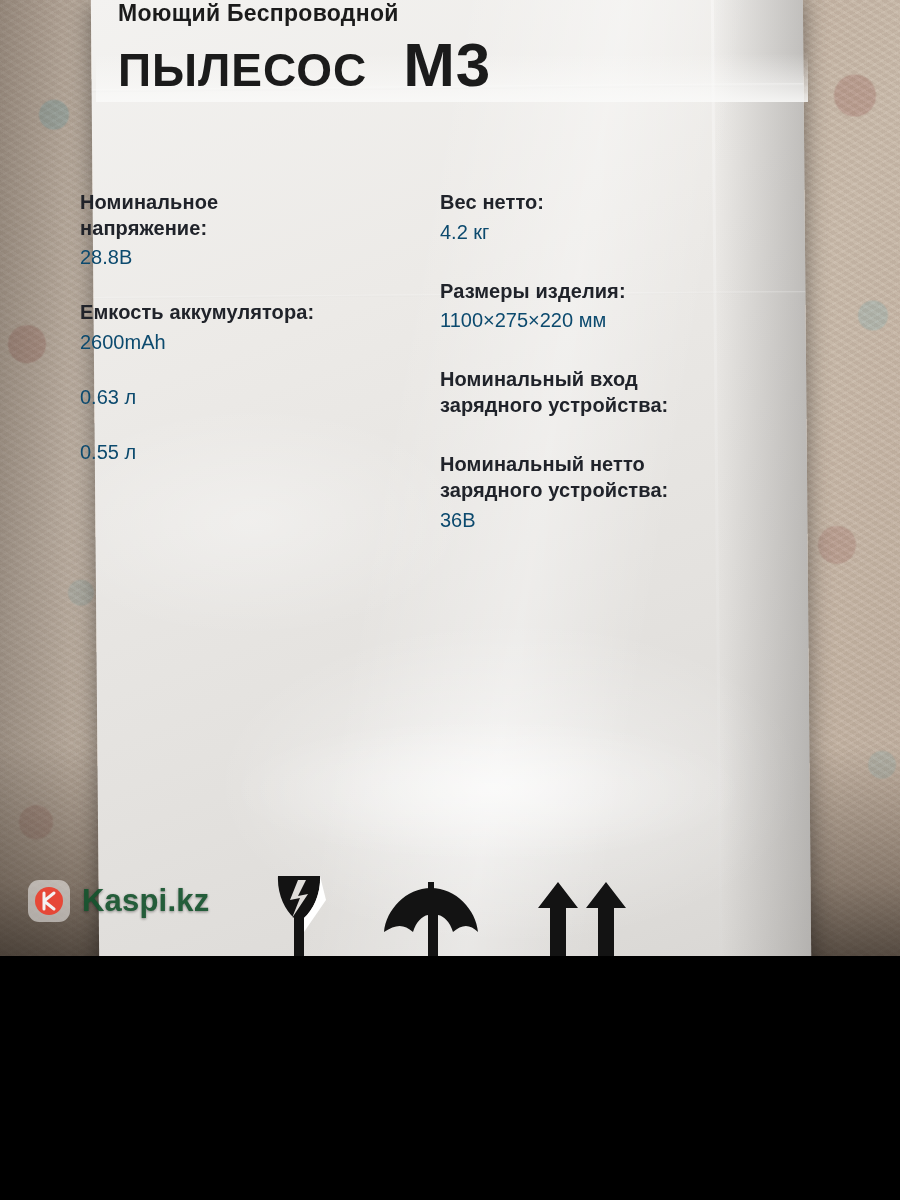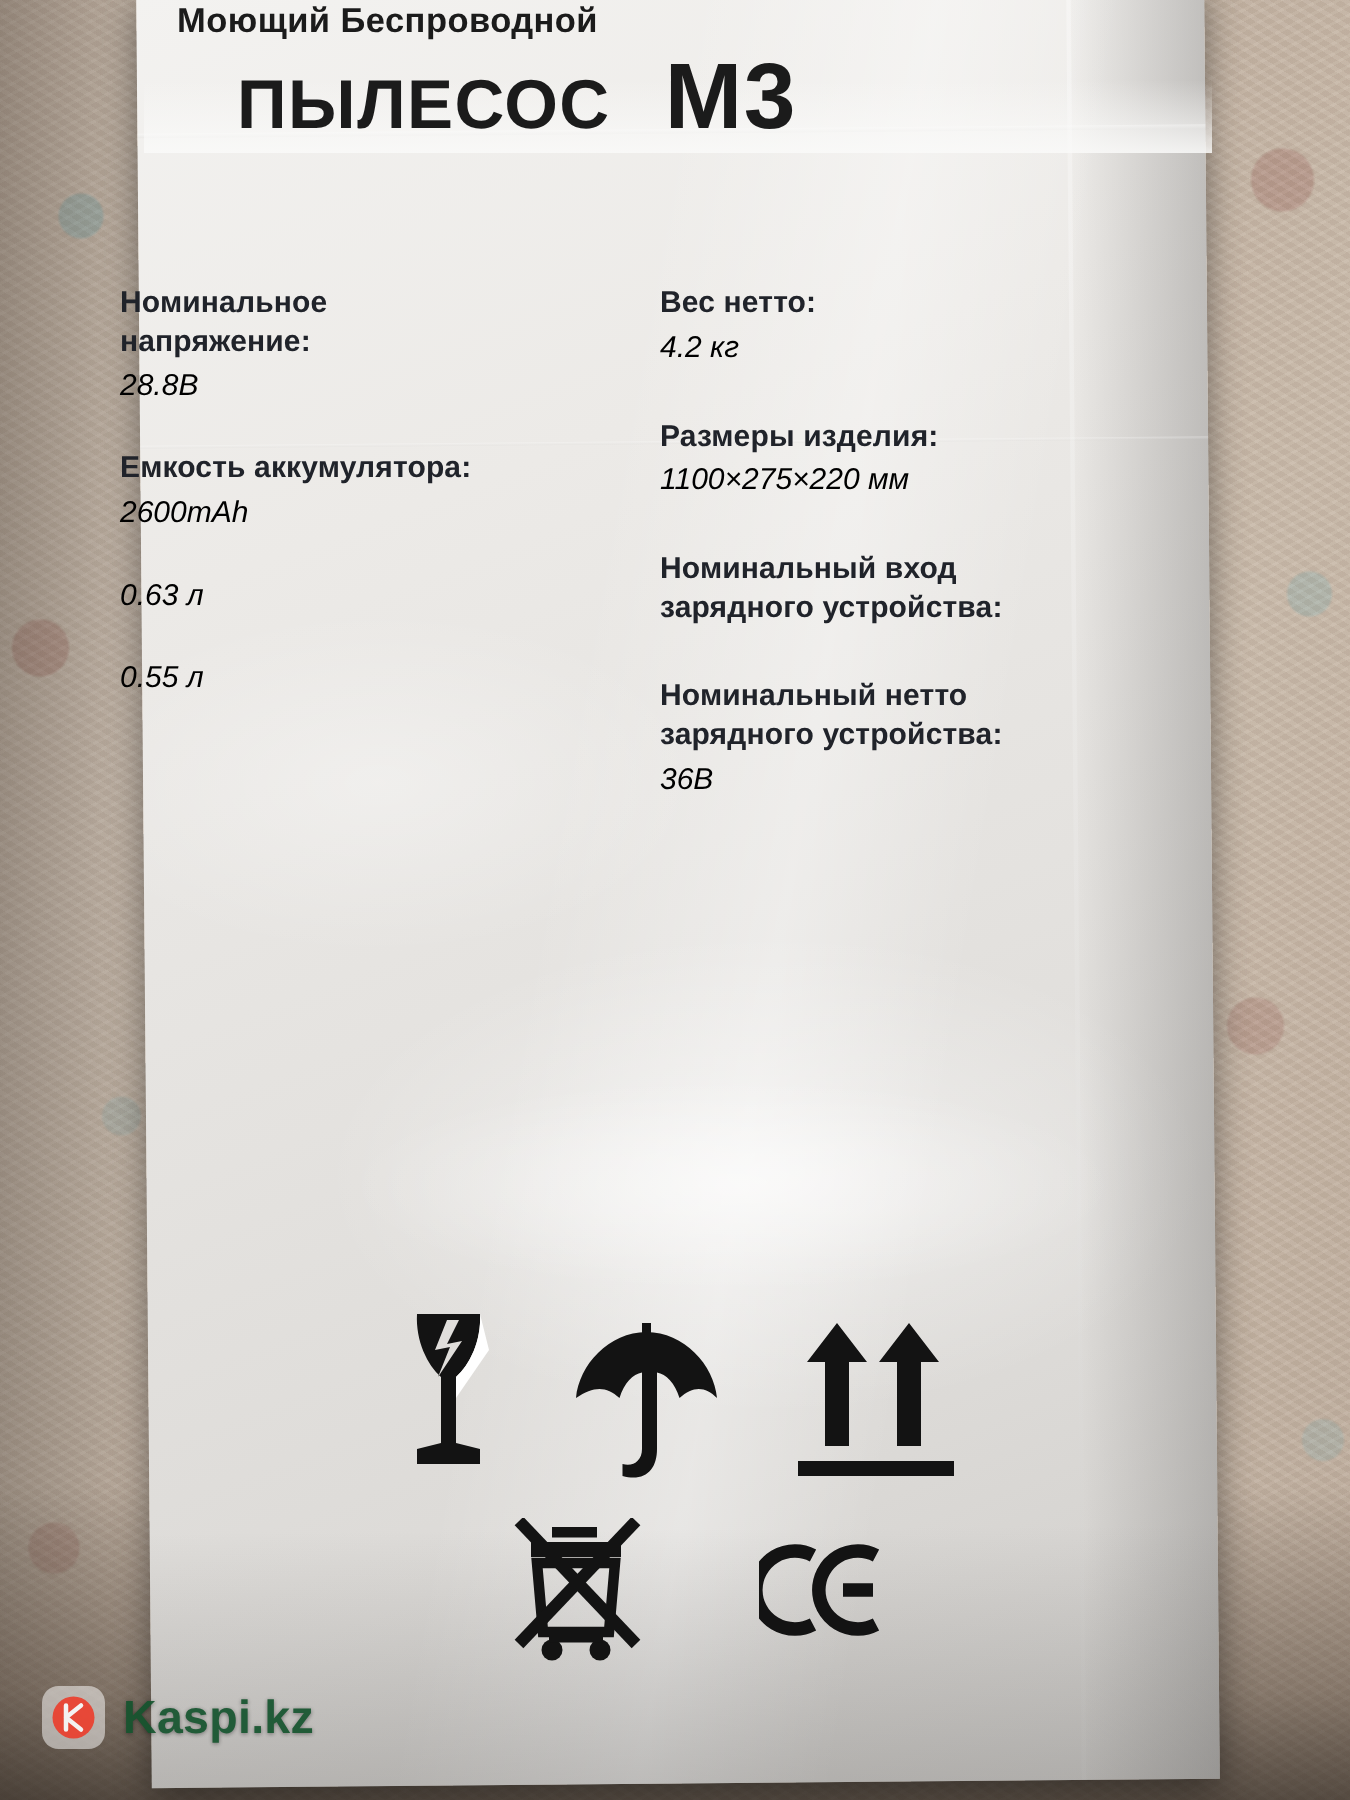--- a/index.html
+++ b/index.html
@@ -6,21 +6,21 @@
     margin: 0;
     padding: 0;
     background: #000;
   }
   body {
     font-family: "Liberation Sans", sans-serif;
   }
   .photo {
     position: relative;
     width: 900px;
-    height: 1200px;
+    height: 956px;
     overflow: hidden;
     background: #b9a99a;
   }
 
   
   .carpet {
     position: absolute;
     inset: 0;
     background:
       radial-gradient(circle at 6% 12%, rgba(140,175,175,0.55) 0 14px, rgba(0,0,0,0) 16px),
@@ -107,21 +107,20 @@
     font-size: 23px;
     font-weight: bold;
     letter-spacing: 0.3px;
     margin: 0 0 2px 0;
     white-space: nowrap;
   }
   .title-row {
     display: flex;
     align-items: baseline;
     gap: 36px;
-    margin-left: 40px;
   }
   .title-main {
     font-size: 46px;
     font-weight: bold;
     letter-spacing: 1px;
     margin: 0;
   }
   .title-model {
     font-size: 62px;
     font-weight: bold;
@@ -160,22 +159,21 @@
     font-weight: bold;
     line-height: 1.28;
     margin: 0 0 4px 0;
     letter-spacing: 0.1px;
   }
   .spec-value {
     font-size: 20px;
     font-weight: normal;
     line-height: 1.25;
     margin: 0;
-    color: #000000;
-    font-style: italic;
+    color: #0c4a6e;
   }
   .col-right .spec { margin-bottom: 34px; }
 
   
   .symbols {
     position: absolute;
     left: 268px;
     top: 866px;
     width: 400px;
   }

